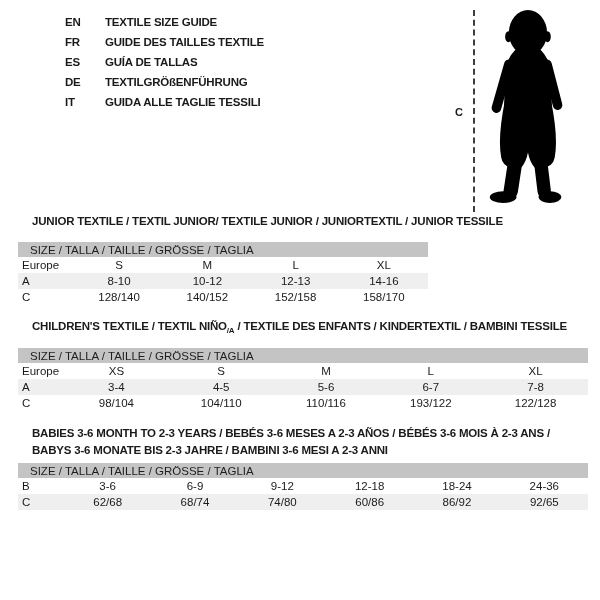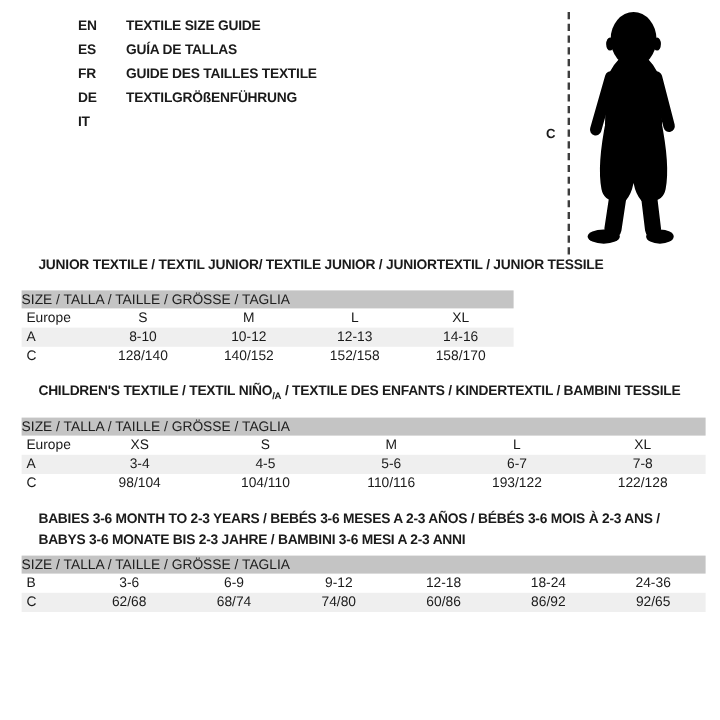--- a/index.html
+++ b/index.html
@@ -16,21 +16,21 @@
   .figure-label { position:absolute; left:455px; top:106px; font-weight:bold; font-size:11px; }
   .figure-svg { position:absolute; left:484px; top:9px; }
   
   .heading { position:absolute; left:20px; font-weight:bold; font-size:11.5px; letter-spacing:-0.2px; white-space:nowrap;margin-left:12px; }
   .heading sub { font-size:8px; }
   .heading2 { line-height:17px; }
   
   .sizetable { position:absolute; left:18px; }
   .w-junior { width:410px; }
   .w-wide { width:570px; }
-  .size-bar { height:15px; display:flex; align-items:center; padding-left:0; background:#c4c4c4; font-size:11.5px; color:#1e1e1e; }
+  .size-bar { height:15px; display:flex; align-items:center; padding-left:12px; background:#c4c4c4; font-size:11.5px; color:#1e1e1e; }
   .trow { display:flex; height:16px; align-items:center; font-size:11.5px; }
   .trow.alt { background:#efefef; }
   .tlabel { padding-left:4px; }
   .lbl-j { width:53px; }
   .lbl-c { width:42px; }
   .tcell { flex:1; text-align:center; }
   
   .legend { position:absolute; left:20px; top:536px; }
   .legend-line { height:18.7px; font-weight:bold; font-size:11.5px; letter-spacing:-0.2px; white-space:nowrap; }
 </style>
@@ -38,33 +38,34 @@
 <body>
 
 <div class="page">
 
   <div class="langs">
     <div class="lang-row">
       <span class="lang-code">EN</span>
       <span class="lang-text">TEXTILE SIZE GUIDE</span>
     </div>
     <div class="lang-row">
+      <span class="lang-code">FR</span>
+      <span class="lang-text">GUIDE DES TAILLES TEXTILE</span>
+    </div>
+    <div class="lang-row">
       <span class="lang-code">ES</span>
       <span class="lang-text">GUÍA DE TALLAS</span>
-    </div>
-    <div class="lang-row">
-      <span class="lang-code">FR</span>
-      <span class="lang-text">GUIDE DES TAILLES TEXTILE</span>
     </div>
     <div class="lang-row">
       <span class="lang-code">DE</span>
       <span class="lang-text">TEXTILGRÖßENFÜHRUNG</span>
     </div>
     <div class="lang-row">
       <span class="lang-code">IT</span>
+      <span class="lang-text">GUIDA ALLE TAGLIE TESSILI</span>
     </div>
   </div>
 
   <div class="measure-line"></div>
   <span class="figure-label">C</span>
   <svg class="figure-svg" width="86" height="198" viewBox="0 0 90 200" preserveAspectRatio="none">
     <g fill="#000000" stroke="none">
       <ellipse cx="46" cy="24" rx="20" ry="23"></ellipse>
       <ellipse cx="25.5" cy="28" rx="3.4" ry="5.5"></ellipse>
       <ellipse cx="66.5" cy="28" rx="3.4" ry="5.5"></ellipse>

